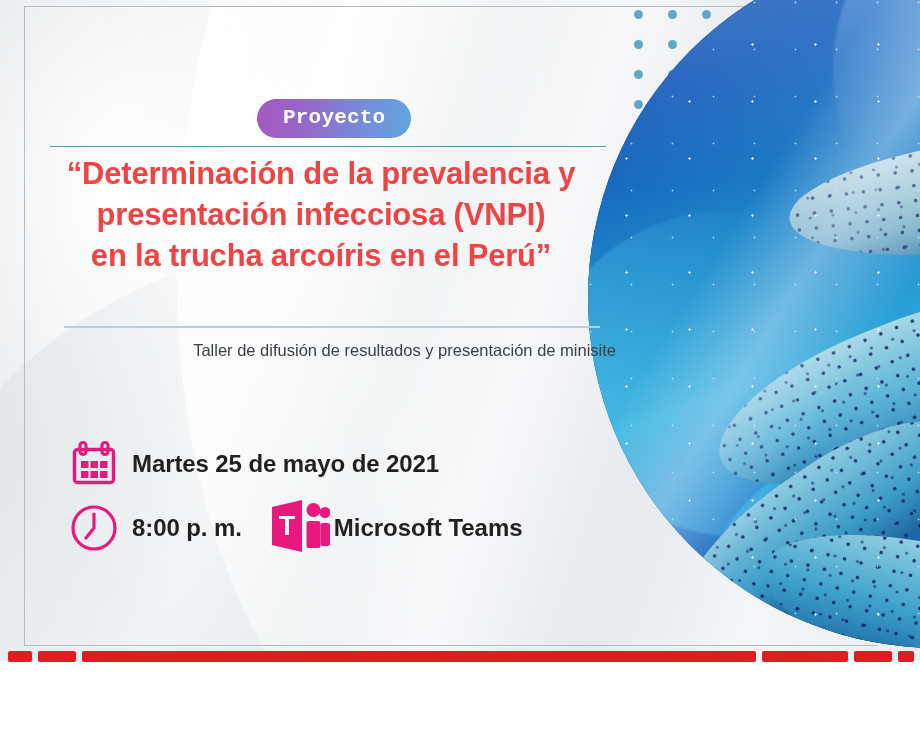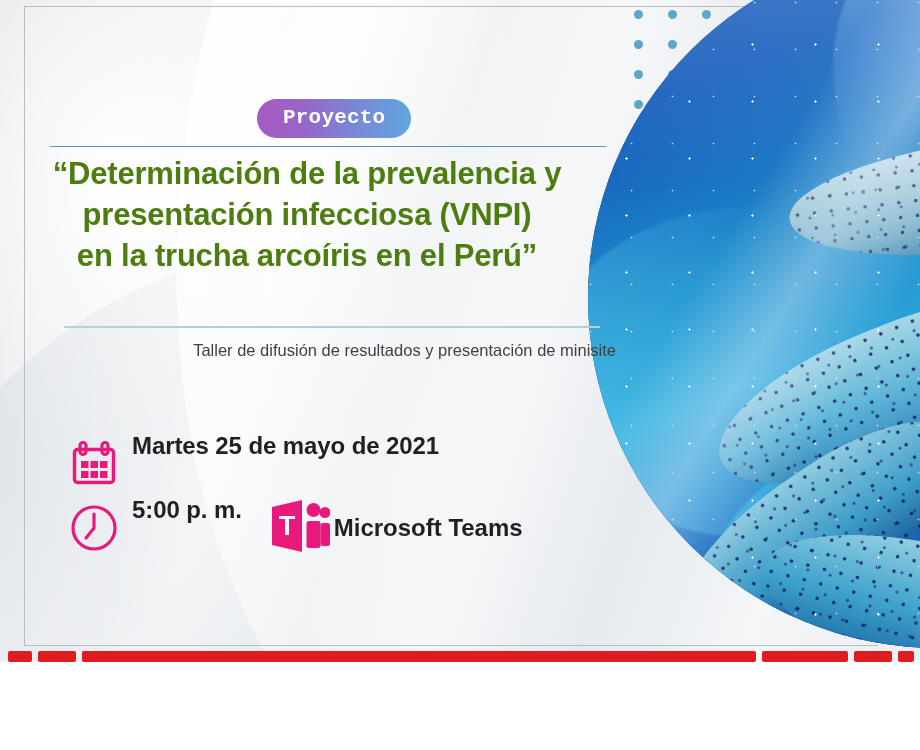--- a/index.html
+++ b/index.html
@@ -118,35 +118,35 @@
     position:absolute; left:50px; top:146px; width:556px; height:1px;
     background:#4d9ab4;
   }
   .rule-bottom {
     position:absolute; left:64px; top:326px; width:536px; height:2px;
     background:#b5cfe0;
   }
 
   
   .title {
-    position:absolute; left:12px; top:154px; width:590px;
+    position:absolute; left:26px; top:154px; width:590px;
     text-align:center;
-    color:#4d7c0f;
+    color:#ef4444;
     font-size:31px; font-weight:bold; line-height:1.32;
     letter-spacing:-.2px;
   }
   .subtitle {
     position:absolute; left:26px; top:341px; width:590px;
     text-align:right; color:#3d4145;
     font-size:16.5px; font-weight:normal;
   }
 
   
   .info { position:absolute; left:70px; top:432px; }
-  .row-item { display:flex; height:64px; }
+  .row-item { display:flex; align-items:center; height:64px; }
   .ico-box { width:62px; display:flex; align-items:center; justify-content:flex-start; }
   .info-text {
     font-size:24px; font-weight:bold; color:#231f20; letter-spacing:-.1px;
     white-space:nowrap;
   }
   .teams-wrap { display:flex; align-items:center; margin-left:26px; }
   .teams-label {
     font-size:24px; font-weight:bold; color:#231f20; margin-left:4px; white-space:nowrap;
   }
 
@@ -264,21 +264,21 @@
       <span class="info-text">Martes 25 de mayo de 2021</span>
     </div>
 
     <div class="row-item">
       <span class="ico-box">
         <svg width="48" height="48" viewBox="0 0 48 48">
           <circle cx="24" cy="24" r="21" fill="none" stroke="#e8197d" stroke-width="3.2"></circle>
           <path d="M24 10 V24 L16 34" fill="none" stroke="#e8197d" stroke-width="3.2" stroke-linecap="round" stroke-linejoin="round"></path>
         </svg>
       </span>
-      <span class="info-text">5:00 p. m.</span>
+      <span class="info-text">8:00 p. m.</span>
 
       <span class="teams-wrap">
         <span>
           <svg width="62" height="58" viewBox="0 0 62 58">
             <path d="M4 10 L34 3 L34 55 L4 48 Z" fill="#e8197d"></path>
             <text x="19" y="38" font-family="Liberation Sans, sans-serif" font-size="27" font-weight="bold" fill="#ffffff" text-anchor="middle">T</text>
             <circle cx="45.5" cy="13" r="7" fill="#e8197d"></circle>
             <circle cx="57" cy="15.5" r="5.5" fill="#e8197d"></circle>
             <rect x="38.5" y="24" width="14" height="27" rx="2.5" fill="#e8197d"></rect>
             <rect x="52.5" y="26" width="9.5" height="23" rx="2.5" fill="#e8197d"></rect>

